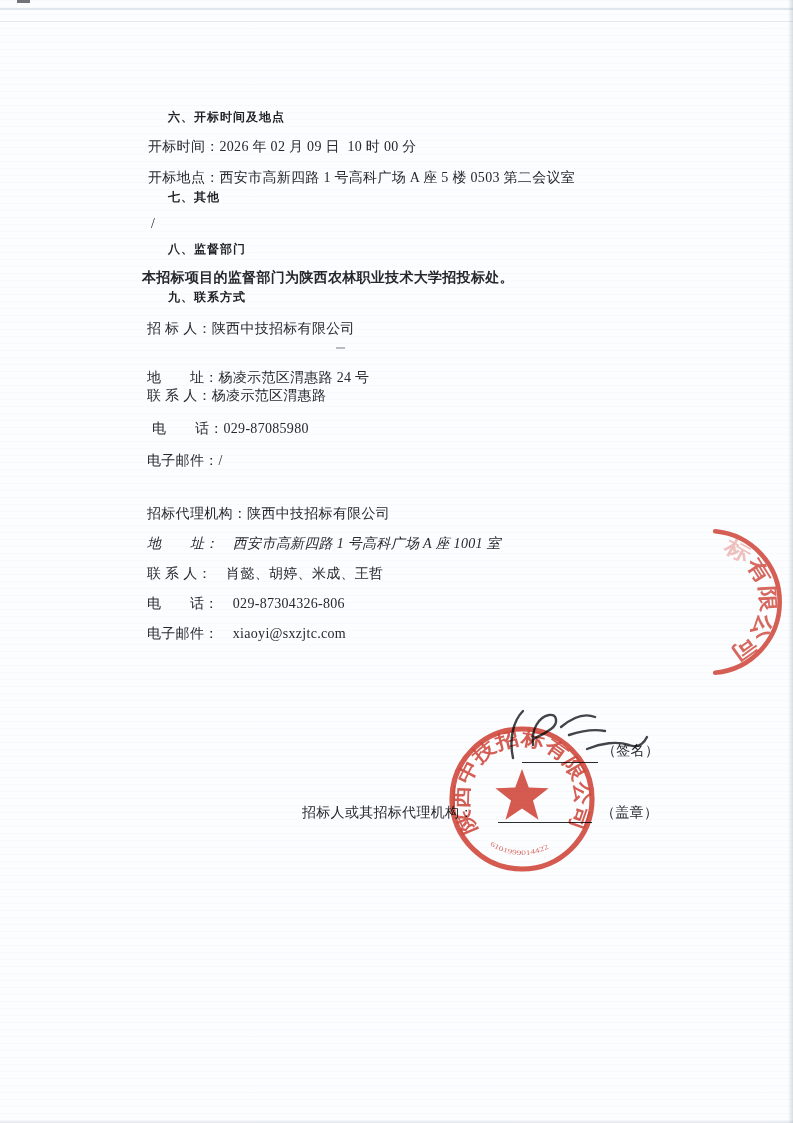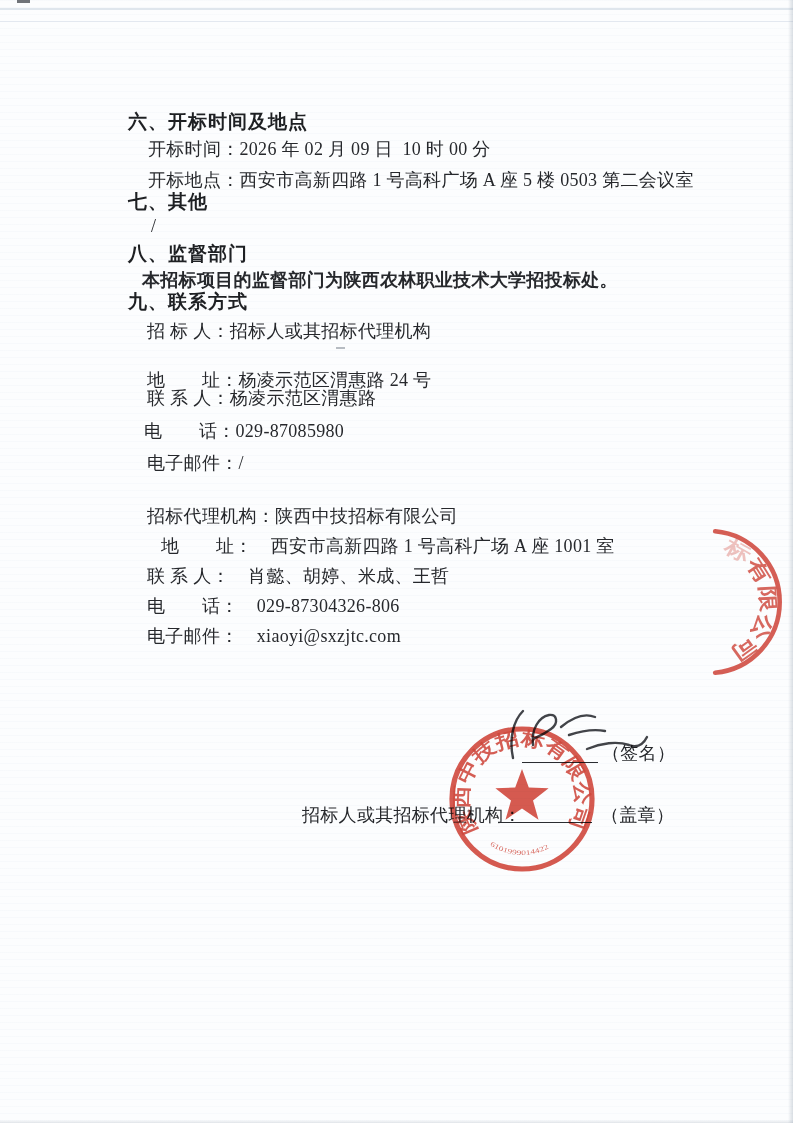--- a/index.html
+++ b/index.html
@@ -3,22 +3,22 @@
 <meta charset="utf-8">
 <style>
   html,body{margin:0;padding:0;background:#eceff2;}
   .page{
     position:relative;width:793px;height:1123px;overflow:hidden;
     background:#fcfdfe;
     background-image:repeating-linear-gradient(180deg, rgba(205,216,230,0.10) 0 1px, rgba(0,0,0,0) 1px 7px);
     font-family:"Liberation Serif","DejaVu Serif",serif;
     color:#26282c;
   }
-  .t{position:absolute;white-space:pre;font-size:18px;line-height:1.25;letter-spacing:0.3px;}
-  .h{font-weight:bold;font-size:19px;letter-spacing:1px;color:#1e2023;}
+  .t{position:absolute;white-space:pre;font-size:14px;line-height:1.25;letter-spacing:0.3px;}
+  .h{font-weight:bold;font-size:12px;letter-spacing:1px;color:#1e2023;margin-left:40px;}
   .underline{position:absolute;border-bottom:1.6px solid #2b2d31;height:0;}
   .artifact{position:absolute;}
   .seal-svg{position:absolute;mix-blend-mode:multiply;opacity:0.93;}
   .sig-svg{position:absolute;mix-blend-mode:multiply;}
   .edge-shadow{position:absolute;top:0;right:0;width:5px;height:1123px;
     background:linear-gradient(90deg, rgba(0,0,0,0) 0%, rgba(150,162,176,0.35) 100%);}
   .bottom-shadow{position:absolute;left:0;bottom:0;width:793px;height:3px;
     background:linear-gradient(180deg, rgba(0,0,0,0) 0%, rgba(150,162,176,0.28) 100%);}
   .scanline{position:absolute;left:0;width:793px;}
 </style>
@@ -37,28 +37,28 @@
   <div class="t" style="left:148px;top:169px;">开标地点：西安市高新四路 1 号高科广场 A 座 5 楼 0503 第二会议室</div>
 
   <div class="t h" style="left:128px;top:190px;">七、其他</div>
   <div class="t" style="left:151px;top:215px;">/</div>
 
   <div class="t h" style="left:128px;top:242px;">八、监督部门</div>
   <div class="t" style="left:142px;top:269px;font-weight:bold;">本招标项目的监督部门为陕西农林职业技术大学招投标处。</div>
 
   <div class="t h" style="left:128px;top:290px;">九、联系方式</div>
 
-  <div class="t" style="left:147px;top:320px;">招 标 人：招标人或其招标代理机构</div>
+  <div class="t" style="left:147px;top:320px;">招 标 人：陕西中技招标有限公司</div>
   <div class="t" style="left:147px;top:357px;margin-top:12px;">地　　址：杨凌示范区渭惠路 24 号</div>
   <div class="t" style="left:147px;top:387px;">联 系 人：杨凌示范区渭惠路</div>
-  <div class="t" style="left:144px;top:420px;">电　　话：029-87085980</div>
+  <div class="t" style="left:152px;top:420px;">电　　话：029-87085980</div>
   <div class="t" style="left:147px;top:452px;text-align:center;">电子邮件：/</div>
 
   <div class="t" style="left:147px;top:505px;">招标代理机构：陕西中技招标有限公司</div>
-  <div class="t" style="left:161px;top:535px;">地　　址：　西安市高新四路 1 号高科广场 A 座 1001 室</div>
+  <div class="t" style="left:147px;top:535px;font-style:italic;">地　　址：　西安市高新四路 1 号高科广场 A 座 1001 室</div>
   <div class="t" style="left:147px;top:565px;">联 系 人：　肖懿、胡婷、米成、王哲</div>
   <div class="t" style="left:147px;top:595px;">电　　话：　029-87304326-806</div>
   <div class="t" style="left:147px;top:625px;">电子邮件：　xiaoyi@sxzjtc.com</div>
 
   <div class="underline" style="left:522px;top:762px;width:76px;"></div>
   <div class="t" style="left:602px;top:742px;">（签名）</div>
 
   <div class="t" style="left:302px;top:804px;">招标人或其招标代理机构：</div>
   <div class="underline" style="left:498px;top:822px;width:94px;"></div>
   <div class="t" style="left:601px;top:804px;">（盖章）</div>

